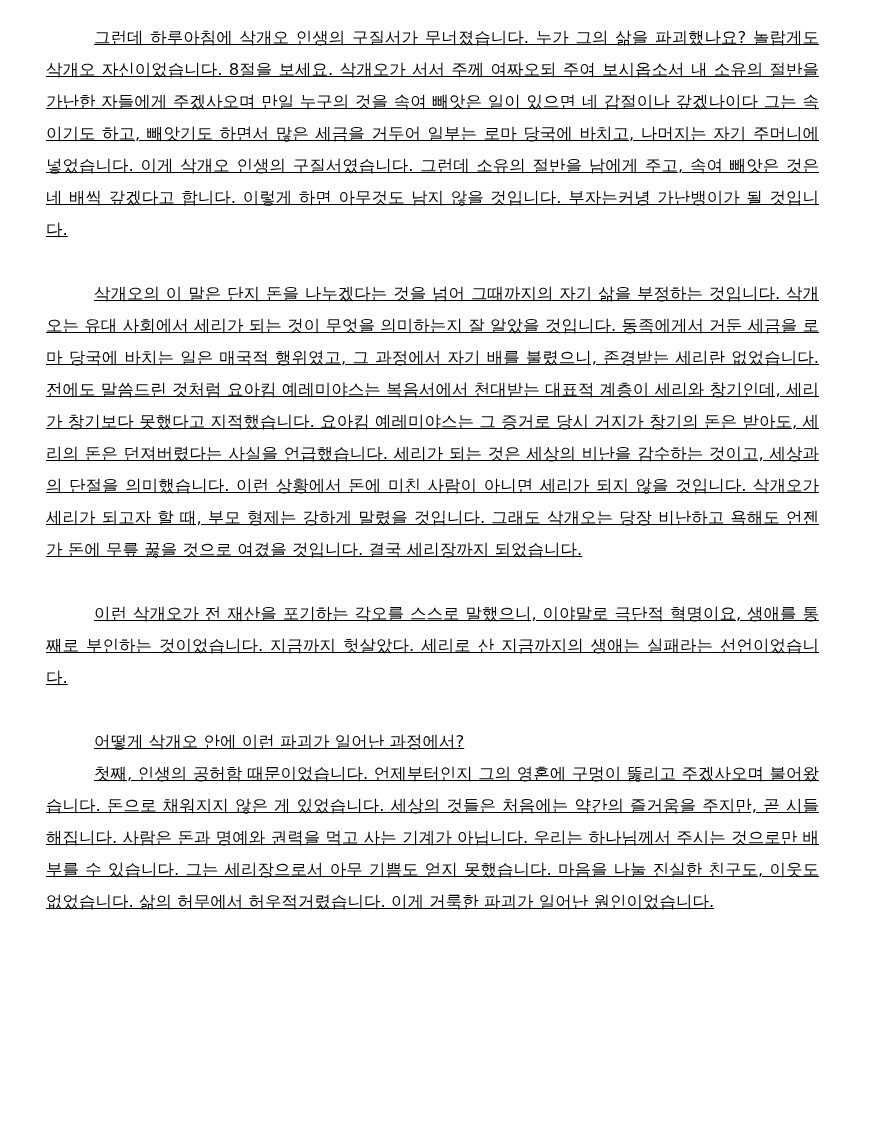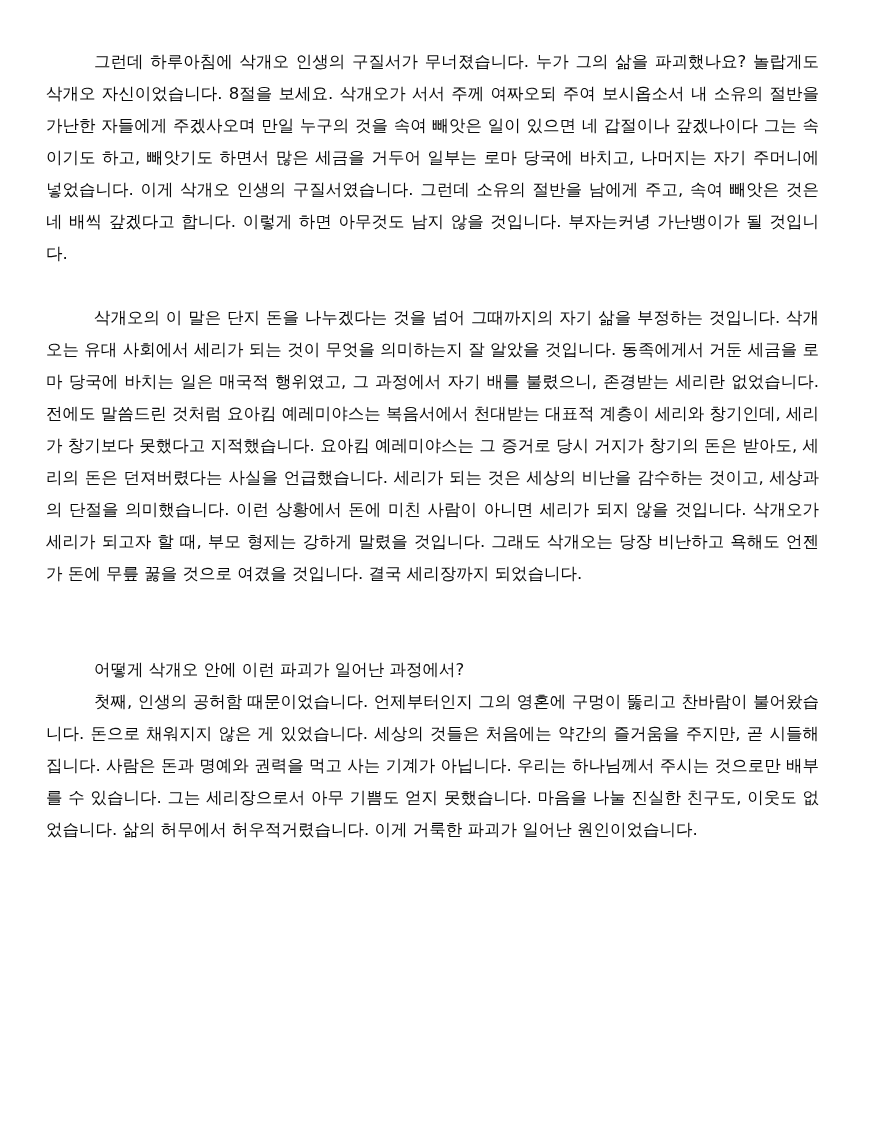--- a/index.html
+++ b/index.html
@@ -11,22 +11,23 @@
     width: 873px;
     height: 1132px;
     font-family: "DejaVu Sans", "Liberation Sans", sans-serif;
     color: #000000;
     -webkit-font-smoothing: antialiased;
   }
   .page {
     box-sizing: border-box;
     width: 873px;
     height: 855px;
-    padding: 46px 54px 24px 46px;
+    padding: 22px 54px 24px 46px;
     background: #ffffff;
+    text-decoration: underline;
   }
   .doc-body {
     display: block;
   }
   p.para {
     margin: 0 0 0 0;
     font-size: 16.5px;
     line-height: 32px;
     text-align: justify;
     text-justify: inter-character;
@@ -51,23 +52,24 @@
   <div class="doc-body">
 
     <p class="para indent">그런데 하루아침에 삭개오 인생의 구질서가 무너졌습니다. 누가 그의 삶을 파괴했나요? 놀랍게도 삭개오 자신이었습니다. 8절을 보세요. 삭개오가 서서 주께 여짜오되 주여 보시옵소서 내 소유의 절반을 가난한 자들에게 주겠사오며 만일 누구의 것을 속여 빼앗은 일이 있으면 네 갑절이나 갚겠나이다 그는 속이기도 하고, 빼앗기도 하면서 많은 세금을 거두어 일부는 로마 당국에 바치고, 나머지는 자기 주머니에 넣었습니다. 이게 삭개오 인생의 구질서였습니다. 그런데 소유의 절반을 남에게 주고, 속여 빼앗은 것은 네 배씩 갚겠다고 합니다. 이렇게 하면 아무것도 남지 않을 것입니다. 부자는커녕 가난뱅이가 될 것입니다.</p>
 
     <div class="gap-lg"></div>
 
     <p class="para indent">삭개오의 이 말은 단지 돈을 나누겠다는 것을 넘어 그때까지의 자기 삶을 부정하는 것입니다. 삭개오는 유대 사회에서 세리가 되는 것이 무엇을 의미하는지 잘 알았을 것입니다. 동족에게서 거둔 세금을 로마 당국에 바치는 일은 매국적 행위였고, 그 과정에서 자기 배를 불렸으니, 존경받는 세리란 없었습니다. 전에도 말씀드린 것처럼 요아킴 예레미야스는 복음서에서 천대받는 대표적 계층이 세리와 창기인데, 세리가 창기보다 못했다고 지적했습니다. 요아킴 예레미야스는 그 증거로 당시 거지가 창기의 돈은 받아도, 세리의 돈은 던져버렸다는 사실을 언급했습니다. 세리가 되는 것은 세상의 비난을 감수하는 것이고, 세상과의 단절을 의미했습니다. 이런 상황에서 돈에 미친 사람이 아니면 세리가 되지 않을 것입니다. 삭개오가 세리가 되고자 할 때, 부모 형제는 강하게 말렸을 것입니다. 그래도 삭개오는 당장 비난하고 욕해도 언젠가 돈에 무릎 꿇을 것으로 여겼을 것입니다. 결국 세리장까지 되었습니다.</p>
 
     <div class="gap-lg"></div>
 
+    <p class="para indent">이런 삭개오가 전 재산을 포기하는 각오를 스스로 말했으니, 이야말로 극단적 혁명이요, 생애를 통째로 부인하는 것이었습니다. 지금까지 헛살았다. 세리로 산 지금까지의 생애는 실패라는 선언이었습니다.</p>
 
     <div class="gap-lg"></div>
 
     <p class="para indent">어떻게 삭개오 안에 이런 파괴가 일어난 과정에서?</p>
 
     <div class="gap-sm"></div>
 
-    <p class="para indent">첫째, 인생의 공허함 때문이었습니다. 언제부터인지 그의 영혼에 구멍이 뚫리고 찬바람이 불어왔습니다. 돈으로 채워지지 않은 게 있었습니다. 세상의 것들은 처음에는 약간의 즐거움을 주지만, 곧 시들해집니다. 사람은 돈과 명예와 권력을 먹고 사는 기계가 아닙니다. 우리는 하나님께서 주시는 것으로만 배부를 수 있습니다. 그는 세리장으로서 아무 기쁨도 얻지 못했습니다. 마음을 나눌 진실한 친구도, 이웃도 없었습니다. 삶의 허무에서 허우적거렸습니다. 이게 거룩한 파괴가 일어난 원인이었습니다.</p>
+    <p class="para indent">첫째, 인생의 공허함 때문이었습니다. 언제부터인지 그의 영혼에 구멍이 뚫리고 주겠사오며 불어왔습니다. 돈으로 채워지지 않은 게 있었습니다. 세상의 것들은 처음에는 약간의 즐거움을 주지만, 곧 시들해집니다. 사람은 돈과 명예와 권력을 먹고 사는 기계가 아닙니다. 우리는 하나님께서 주시는 것으로만 배부를 수 있습니다. 그는 세리장으로서 아무 기쁨도 얻지 못했습니다. 마음을 나눌 진실한 친구도, 이웃도 없었습니다. 삶의 허무에서 허우적거렸습니다. 이게 거룩한 파괴가 일어난 원인이었습니다.</p>
 
   </div>
 </div>
 
 </body></html>

